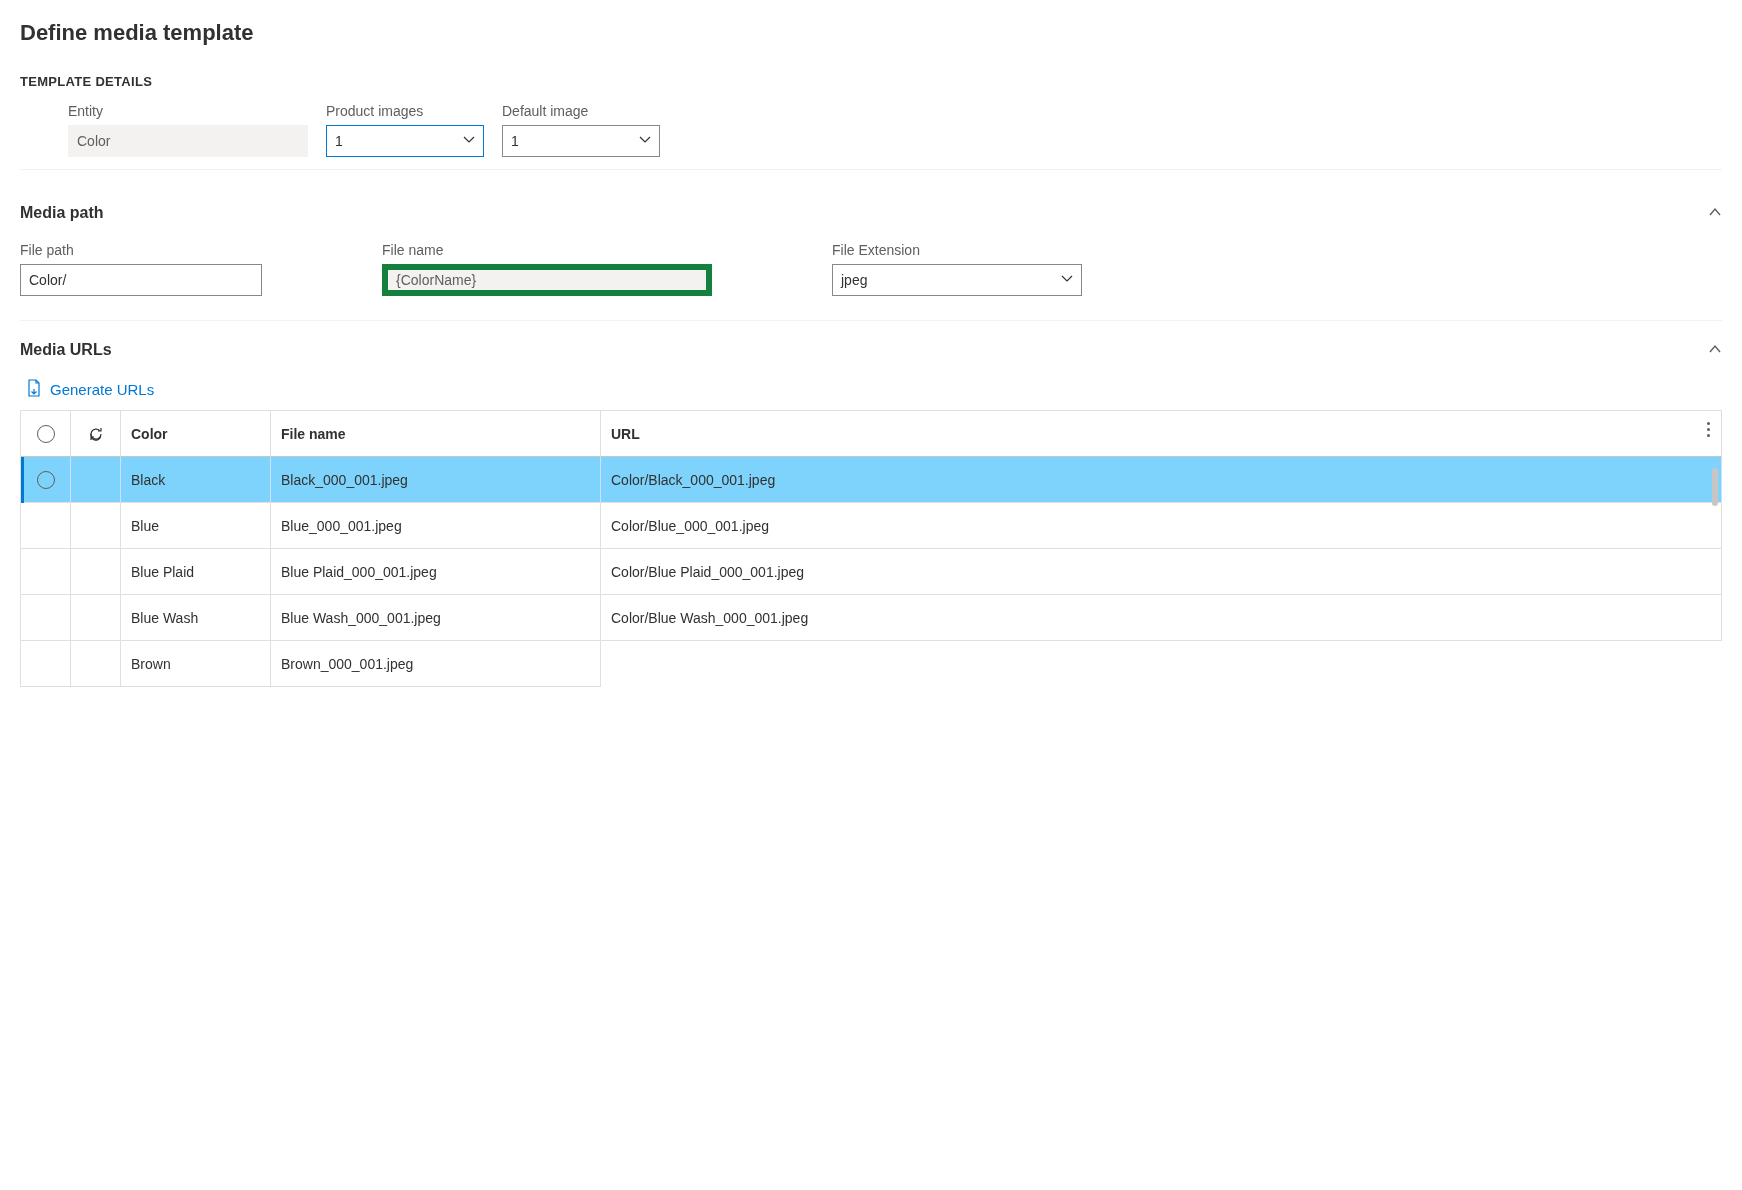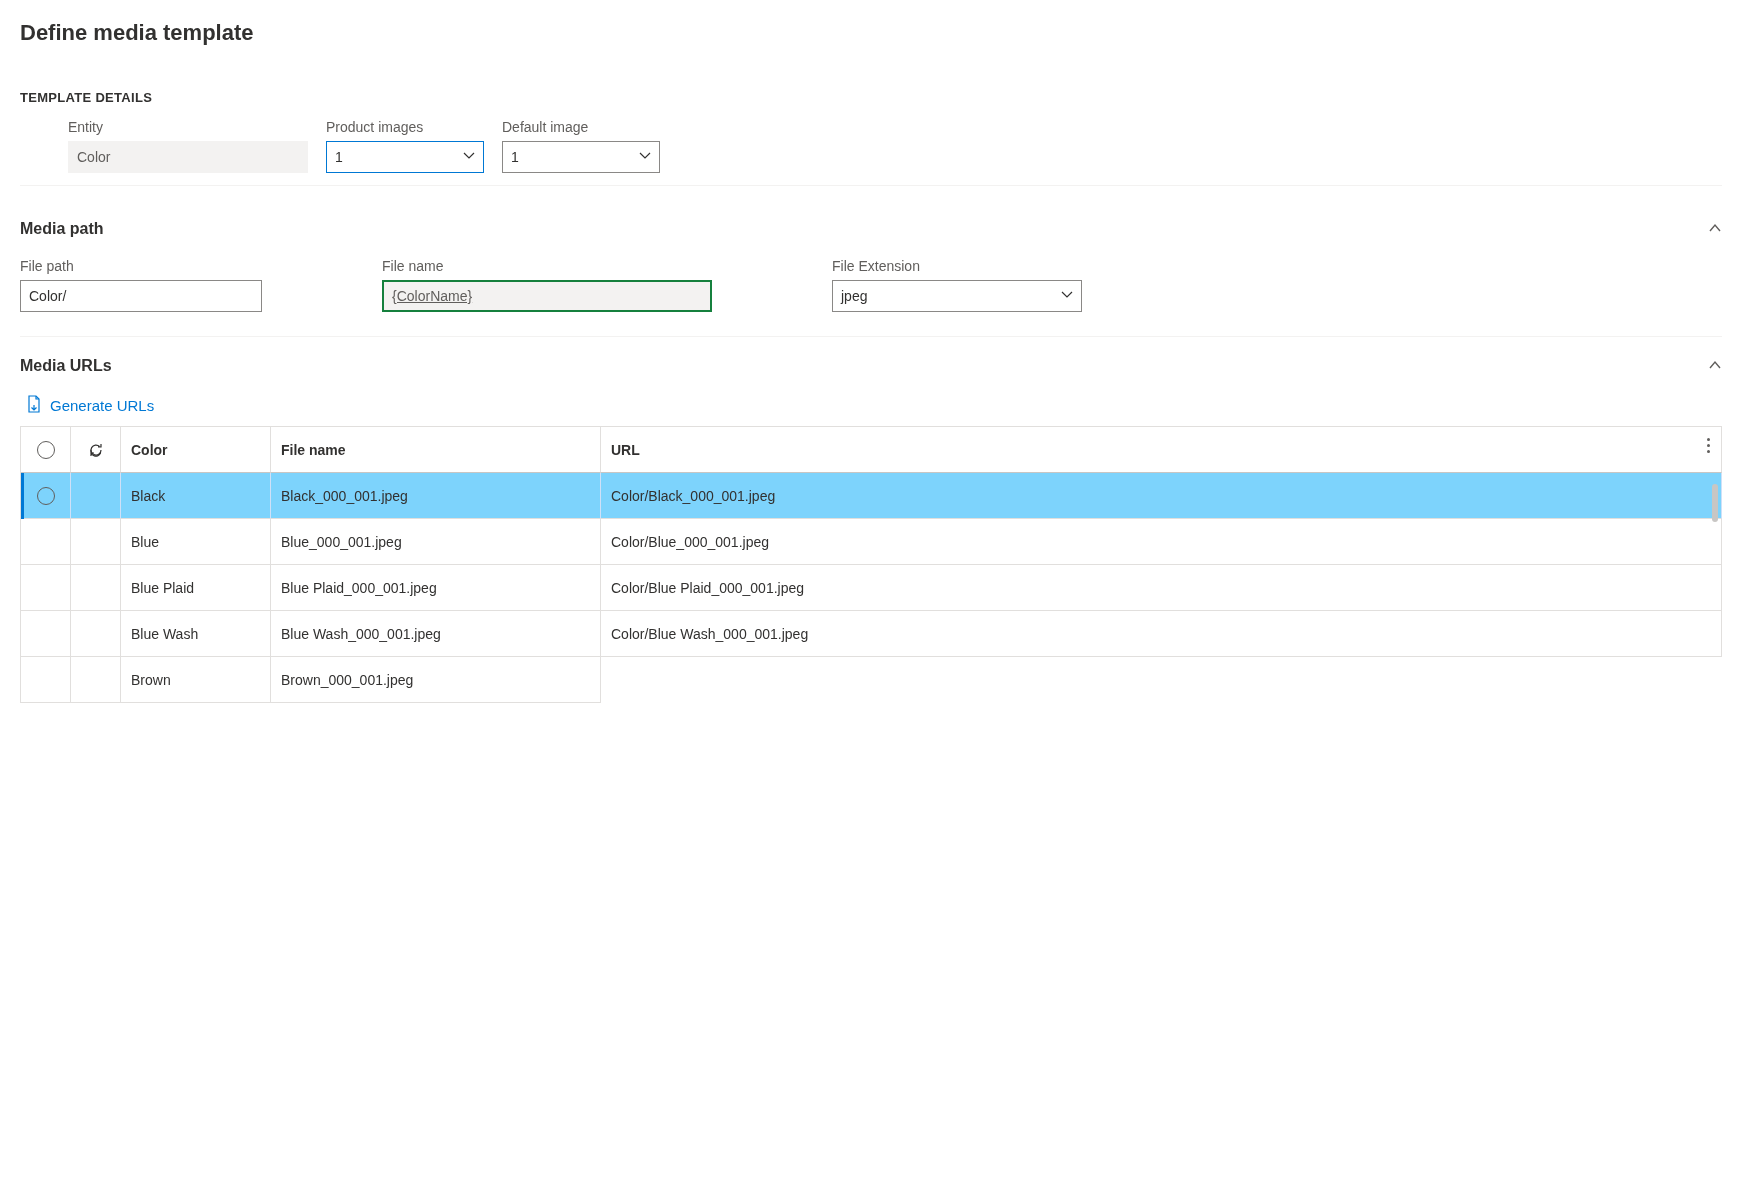--- a/index.html
+++ b/index.html
@@ -7,21 +7,21 @@
     margin: 0;
     padding: 20px;
     font-family: "Segoe UI", Arial, sans-serif;
     background: #fff;
     color: #323130;
     font-size: 14px;
   }
   .page-title {
     font-size: 22px;
     font-weight: 600;
-    margin-bottom: 44px;
+    margin-bottom: 28px;
   }
   .section-label-caps {
     font-size: 13px;
     font-weight: 700;
     letter-spacing: 0.3px;
     margin-bottom: 14px;
     margin-top: 24px;
   }
   .details-row {
     display: flex;
@@ -216,21 +216,21 @@
         </svg>
     </span>
   </div>
   <div class="media-path-row">
     <div class="field-group" style="width:242px;">
       <div class="field-label">File path</div>
       <input class="input" value="Color/" style="">
     </div>
     <div class="field-group" style="width:330px;">
       <div class="field-label">File name</div>
-      <div class="readonly-box" style="border:2px solid #15803d;text-decoration:underline;">{ColorName}</div>
+      <div class="readonly-box" style="border:6px solid #15803d;">{ColorName}</div>
     </div>
     <div class="field-group" style="width:250px;">
       <div class="field-label">File Extension</div>
       <div class="select">
         <span>jpeg</span>
         <span class="chev">
           <svg viewBox="0 0 12 12">
               <path d="M1 3 L6 8 L11 3" fill="none" stroke="#323130" stroke-width="1.2"></path>
             </svg>
         </span>

